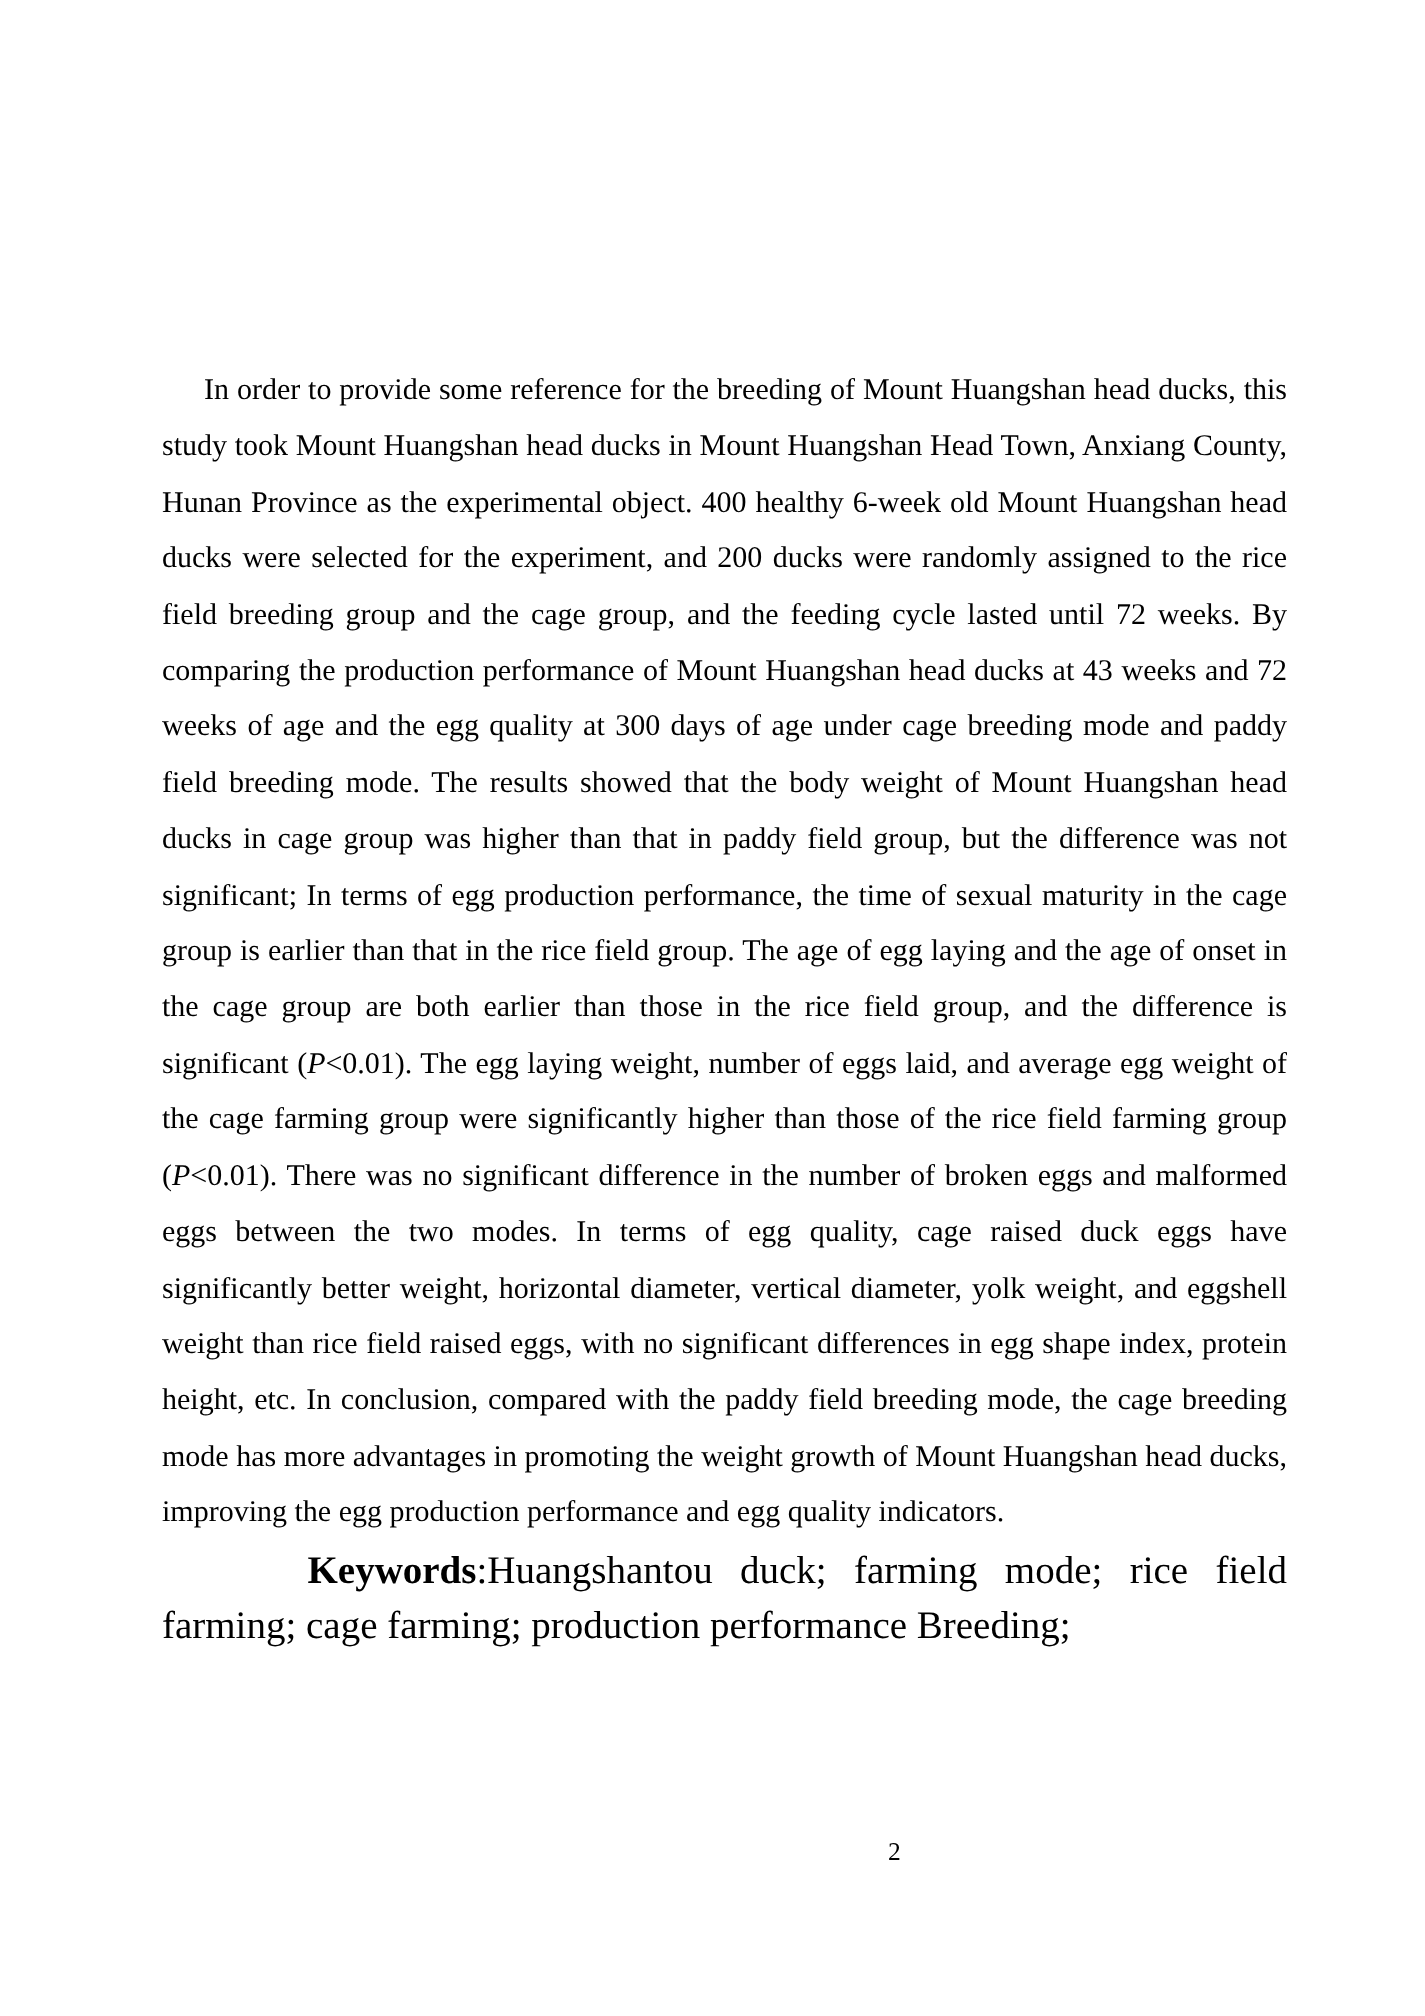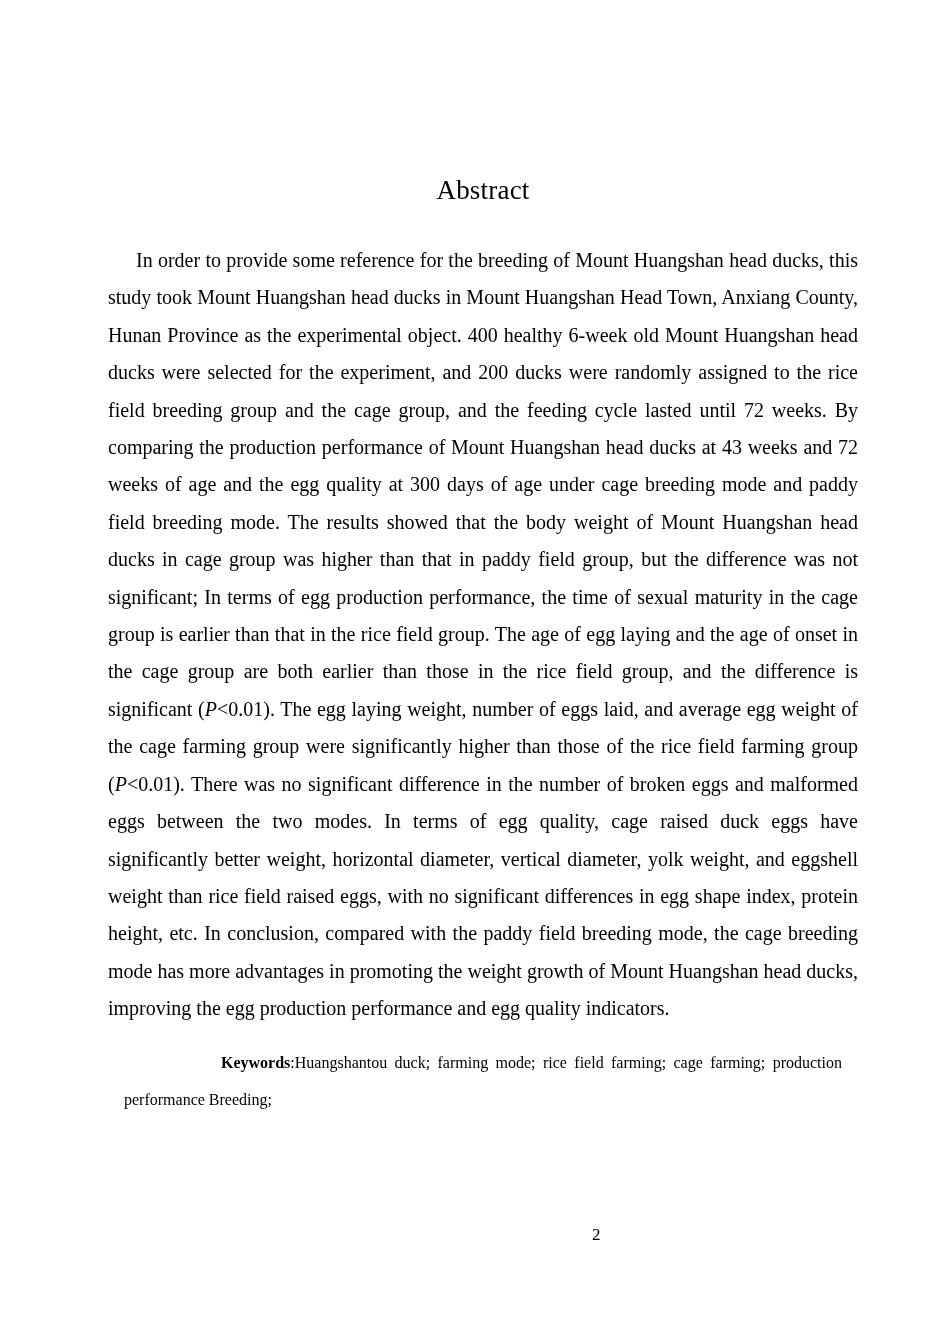--- a/index.html
+++ b/index.html
@@ -39,42 +39,41 @@
     width: 750px;
   }
   .abstract {
     margin: 0;
     font-size: 20px;
     line-height: 37.4px;
     text-align: justify;
     text-indent: 28px;
   }
   .keywords {
-    margin: 16px;
-    font-size: 16px;
+    margin: 0;
+    font-size: 26px;
     line-height: 37.4px;
     text-align: justify;
     text-indent: 97px;
   }
   .italic { font-style: italic; }
   .bold   { font-weight: 700; }
   .page-number {
     position: absolute;
     top: 1225px;
     left: 592px;
     font-size: 17px;
     line-height: 20px;
   }
 </style>
 </head>
 <body>
 
 <div class="page">
 
-  <h1 class="doc-title">Abstract</h1>
 
   <div class="text-block">
     <p class="abstract"><span>In order to provide some reference for the breeding of Mount Huangshan head ducks, this study took Mount Huangshan head ducks in Mount Huangshan Head Town, Anxiang County, Hunan Province as the experimental object. 400 healthy 6-week old Mount Huangshan head ducks were selected for the experiment, and 200 ducks were randomly assigned to the rice field breeding group and the cage group, and the feeding cycle lasted until 72 weeks. By comparing the production performance of Mount Huangshan head ducks at 43 weeks and 72 weeks of age and the egg quality at 300 days of age under cage breeding mode and paddy field breeding mode. The results showed that the body weight of Mount Huangshan head ducks in cage group was higher than that in paddy field group, but the difference was not significant; In terms of egg production performance, the time of sexual maturity in the cage group is earlier than that in the rice field group. The age of egg laying and the age of onset in the cage group are both earlier than those in the rice field group, and the difference is significant (</span><span class="italic">P</span><span>&lt;0.01). The egg laying weight, number of eggs laid, and average egg weight of the cage farming group were significantly higher than those of the rice field farming group (</span><span class="italic">P</span><span>&lt;0.01). There was no significant difference in the number of broken eggs and malformed eggs between the two modes. In terms of egg quality, cage raised duck eggs have significantly better weight, horizontal diameter, vertical diameter, yolk weight, and eggshell weight than rice field raised eggs, with no significant differences in egg shape index, protein height, etc. In conclusion, compared with the paddy field breeding mode, the cage breeding mode has more advantages in promoting the weight growth of Mount Huangshan head ducks, improving the egg production performance and egg quality indicators.</span></p>
 
     <p class="keywords"><span class="bold">Keywords</span><span>:Huangshantou duck; farming mode; rice field farming; cage farming; production performance Breeding;</span></p>
   </div>
 
   <div class="page-number">2</div>
 
 </div>

